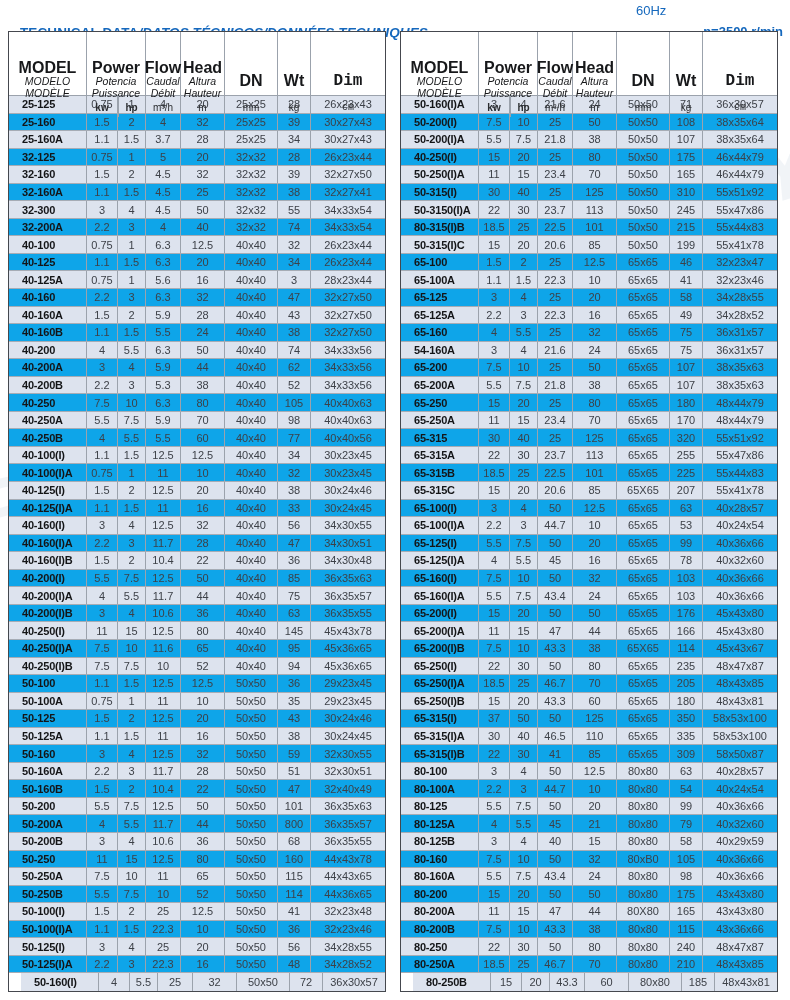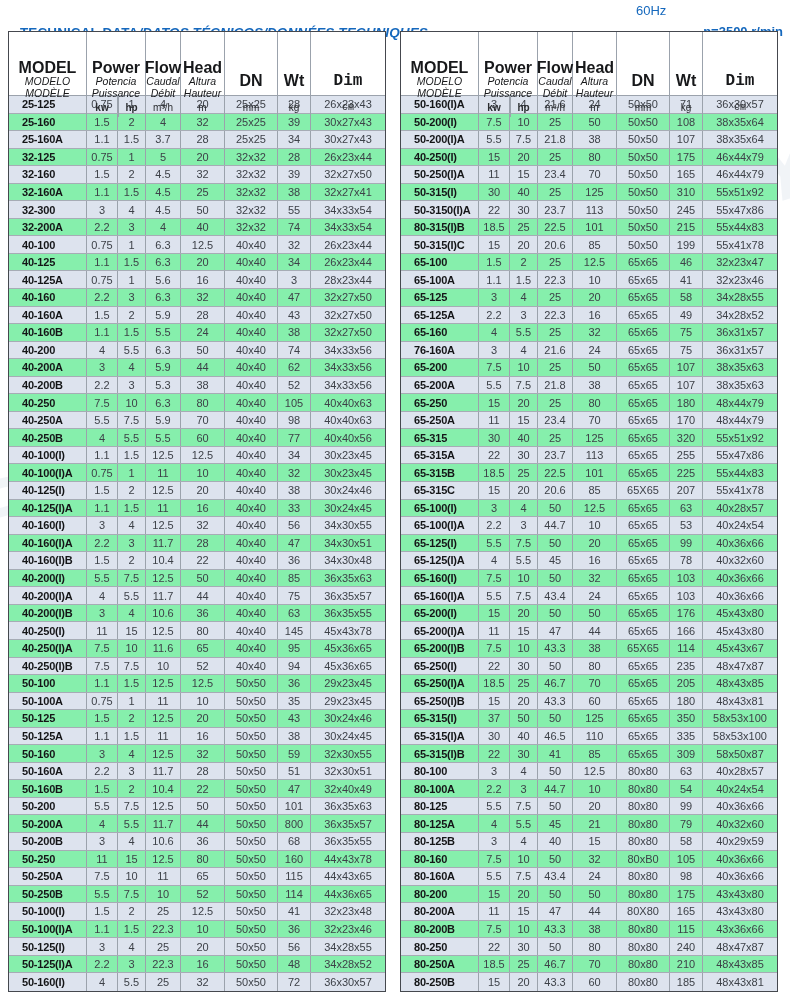--- a/index.html
+++ b/index.html
@@ -66,23 +66,23 @@
   }
 
   
   .tbody { width: 100%; }
   .trow {
     display: grid;
     grid-template-columns: 78px 31px 28px 35px 44px 53px 33px 1fr;
     height: 17.55px;
     border-bottom: 1px solid #a6acb5;
   }
-  .trow:last-child { border-bottom: none; }
+  .trow:last-child { border-bottom: none; margin-left: 12px; }
   .trow.odd  { background: #dde3ee; }
-  .trow.even { background: #86efac; }
+  .trow.even { background: #0ea5e9; }
   .tcell {
     border-right: 1px solid #9ba2ac;
     display: flex; align-items: center; justify-content: center;
     font-size: 11px; color: #3d4148; overflow: hidden; white-space: nowrap;
   }
   .tcell:last-child { border-right: none; }
   .tcell.c-model {
     justify-content: flex-start; padding-left: 13px;
     font-weight: bold; color: #141517; font-size: 11px; letter-spacing: -0.2px;
   }
@@ -876,21 +876,21 @@
         <div class="tcell c-model">65-160</div>
         <div class="tcell c-kw">4</div>
         <div class="tcell c-hp">5.5</div>
         <div class="tcell c-flow">25</div>
         <div class="tcell c-head">32</div>
         <div class="tcell c-dn">65x65</div>
         <div class="tcell c-wt">75</div>
         <div class="tcell c-dim">36x31x57</div>
       </div>
       <div class="trow odd">
-        <div class="tcell c-model">76-160A</div>
+        <div class="tcell c-model">54-160A</div>
         <div class="tcell c-kw">3</div>
         <div class="tcell c-hp">4</div>
         <div class="tcell c-flow">21.6</div>
         <div class="tcell c-head">24</div>
         <div class="tcell c-dn">65x65</div>
         <div class="tcell c-wt">75</div>
         <div class="tcell c-dim">36x31x57</div>
       </div>
       <div class="trow even">
         <div class="tcell c-model">65-200</div>

